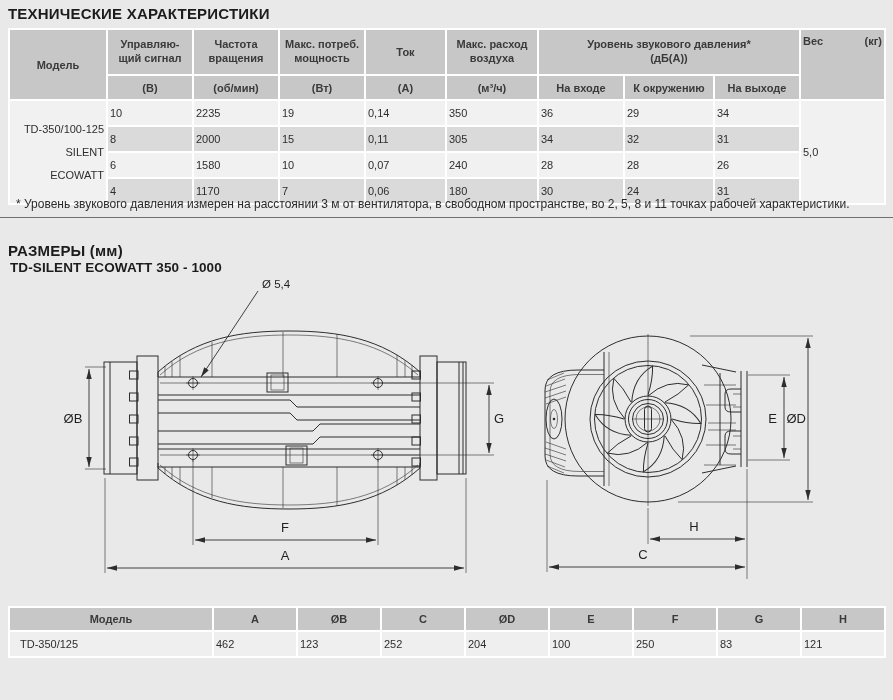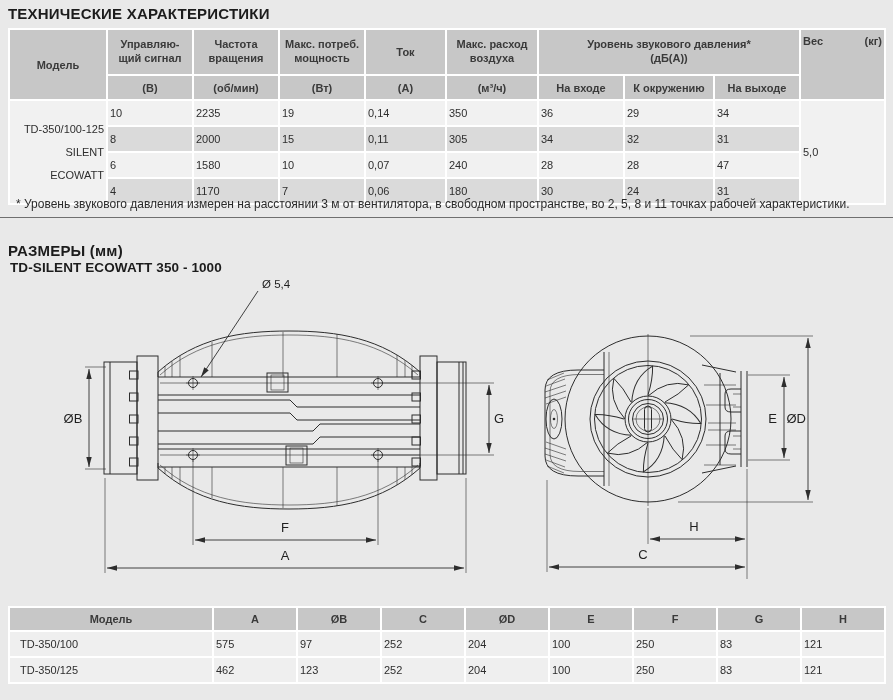--- a/index.html
+++ b/index.html
@@ -118,21 +118,21 @@
     <td>31</td>
   </tr>
   <tr class="dr odd">
     <td>6</td>
     <td>1580</td>
     <td>10</td>
     <td>0,07</td>
     <td>240</td>
     <td>28</td>
     <td>28</td>
-    <td>47</td>
+    <td>26</td>
   </tr>
   <tr class="dr even">
     <td>4</td>
     <td>1170</td>
     <td>7</td>
     <td>0,06</td>
     <td>180</td>
     <td>30</td>
     <td>24</td>
     <td>31</td>
@@ -341,31 +341,20 @@
     <th>A</th>
     <th>ØB</th>
     <th>C</th>
     <th>ØD</th>
     <th>E</th>
     <th>F</th>
     <th>G</th>
     <th>H</th>
   </tr>
   <tr>
-    <td class="dmodel">TD-350/100</td>
-    <td>575</td>
-    <td>97</td>
-    <td>252</td>
-    <td>204</td>
-    <td>100</td>
-    <td>250</td>
-    <td>83</td>
-    <td>121</td>
-  </tr>
-  <tr>
     <td class="dmodel">TD-350/125</td>
     <td>462</td>
     <td>123</td>
     <td>252</td>
     <td>204</td>
     <td>100</td>
     <td>250</td>
     <td>83</td>
     <td>121</td>
   </tr>

